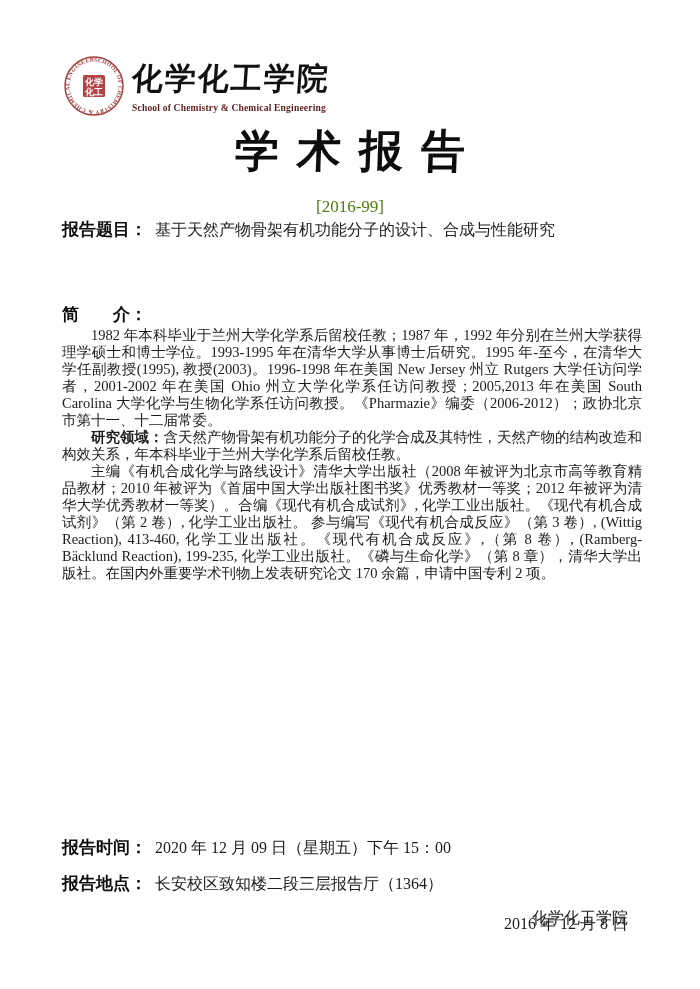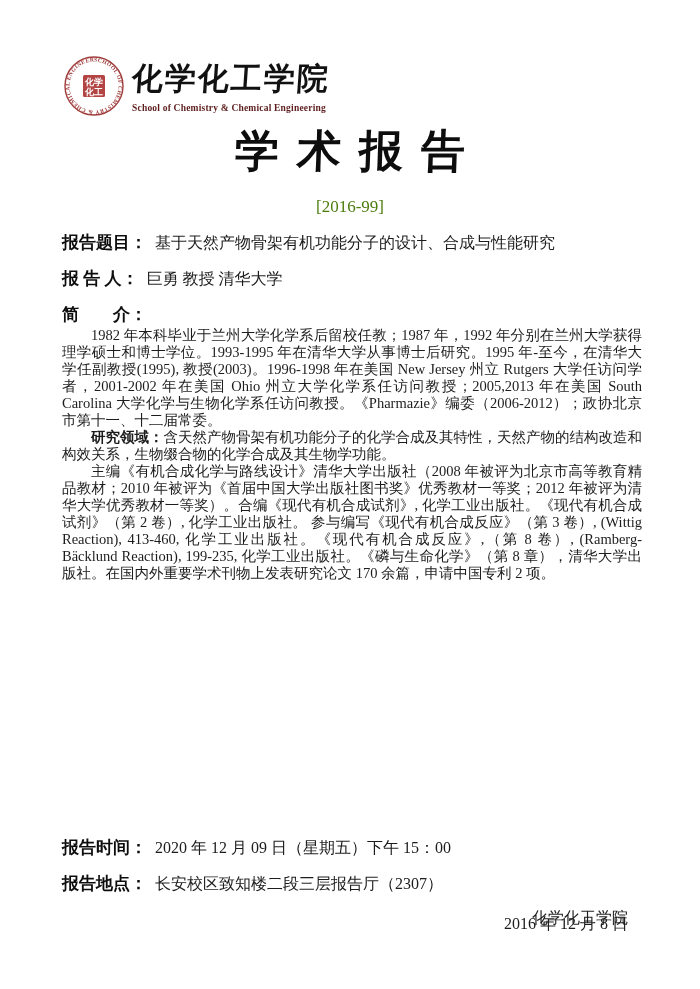--- a/index.html
+++ b/index.html
@@ -65,21 +65,21 @@
   }
 
   
   .meta-row {
     position: absolute;
     left: 62px;
     width: 580px;
     font-size: 16px;
     white-space: nowrap;
   }
-  .row-topic   { top: 231px; }
+  .row-topic   { top: 218px; }
   .row-speaker { top: 267px; }
   .row-intro   { top: 303px; }
   .meta-label {
     font-weight: 700;
     font-size: 17px;
     margin-right: 8px;
     color: #0d0d0d;
   }
   .meta-value { font-size: 16px; color: #1c1c1c; }
 
@@ -137,36 +137,33 @@
       <div class="logo-en">School of Chemistry &amp; Chemical Engineering</div>
     </div>
   </div>
 
   <div class="doc-title">学术报告</div>
   <div class="issue-no">[2016-99]</div>
 
   <div class="meta-row row-topic">
     <span class="meta-label">报告题目：</span><span class="meta-value">基于天然产物骨架有机功能分子的设计、合成与性能研究</span>
   </div>
-  <div class="meta-row row-speaker">
-    <span class="meta-label">报 告 人：</span><span class="meta-value">巨勇  教授  清华大学</span>
-  </div>
   <div class="meta-row row-intro">
     <span class="meta-label">简　　介：</span>
   </div>
 
   <div class="body-text">
     <p>1982 年本科毕业于兰州大学化学系后留校任教；1987 年，1992 年分别在兰州大学获得理学硕士和博士学位。1993-1995 年在清华大学从事博士后研究。1995 年-至今，在清华大学任副教授(1995), 教授(2003)。1996-1998 年在美国 New Jersey 州立 Rutgers 大学任访问学者，2001-2002 年在美国 Ohio 州立大学化学系任访问教授；2005,2013 年在美国 South Carolina 大学化学与生物化学系任访问教授。《Pharmazie》编委（2006-2012）；政协北京市第十一、十二届常委。</p>
-    <p><span class="inline-bold">研究领域：</span><span>含天然产物骨架有机功能分子的化学合成及其特性，天然产物的结构改造和构效关系，生物缀合物的化学合成及其生物学功能。</span></p>
+    <p><span class="inline-bold">研究领域：</span><span>含天然产物骨架有机功能分子的化学合成及其特性，天然产物的结构改造和构效关系，年本科毕业于兰州大学化学系后留校任教。</span></p>
     <p>主编《有机合成化学与路线设计》清华大学出版社（2008 年被评为北京市高等教育精品教材；2010 年被评为《首届中国大学出版社图书奖》优秀教材一等奖；2012 年被评为清华大学优秀教材一等奖）。合编《现代有机合成试剂》, 化学工业出版社。《现代有机合成试剂》（第 2 卷）, 化学工业出版社。 参与编写《现代有机合成反应》（第 3 卷）, (Wittig Reaction), 413-460, 化学工业出版社。《现代有机合成反应》,（第 8 卷）, (Ramberg-Bäcklund Reaction), 199-235, 化学工业出版社。《磷与生命化学》（第 8 章），清华大学出版社。在国内外重要学术刊物上发表研究论文 170 余篇，申请中国专利 2 项。</p>
   </div>
 
   <div class="meta-row row-time">
     <span class="meta-label">报告时间：</span><span class="meta-value">2020 年 12 月 09 日（星期五）下午 15：00</span>
   </div>
   <div class="meta-row row-venue">
-    <span class="meta-label">报告地点：</span><span class="meta-value">长安校区致知楼二段三层报告厅（2307）</span>
+    <span class="meta-label">报告地点：</span><span class="meta-value">长安校区致知楼二段三层报告厅（1364）</span>
   </div>
 
   <div class="sig sig-org">化学化工学院</div>
   <div class="sig sig-date">2016 年 12 月 8 日</div>
 
 </div>
 
 </body></html>

